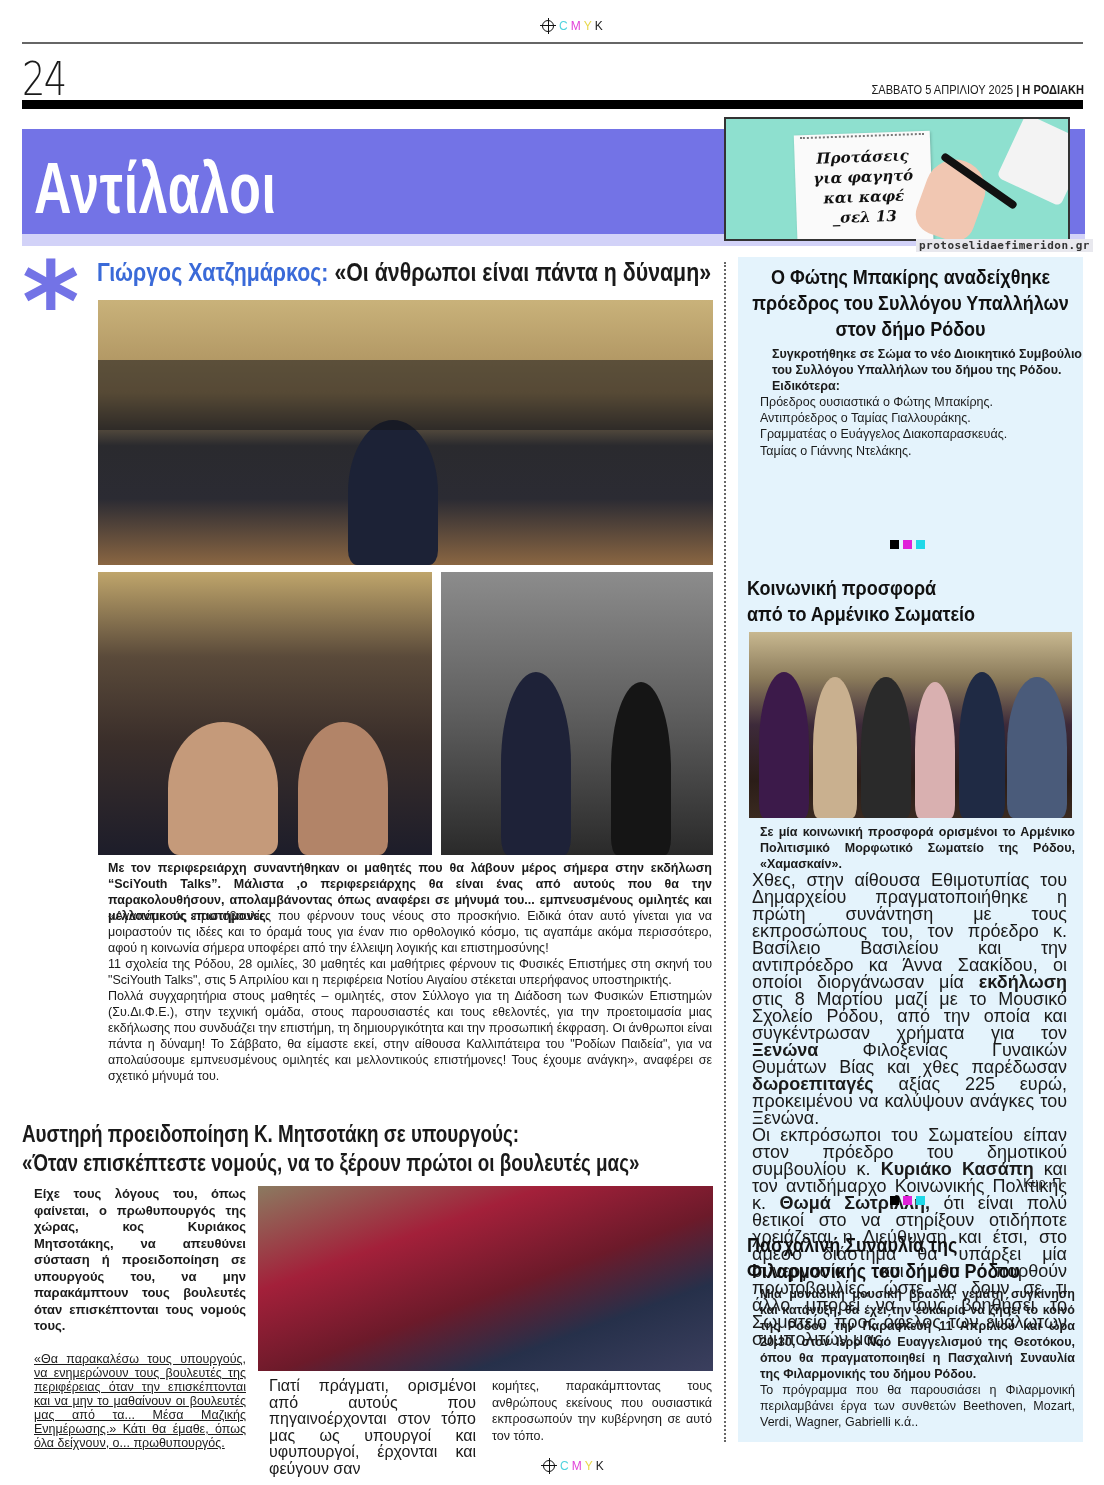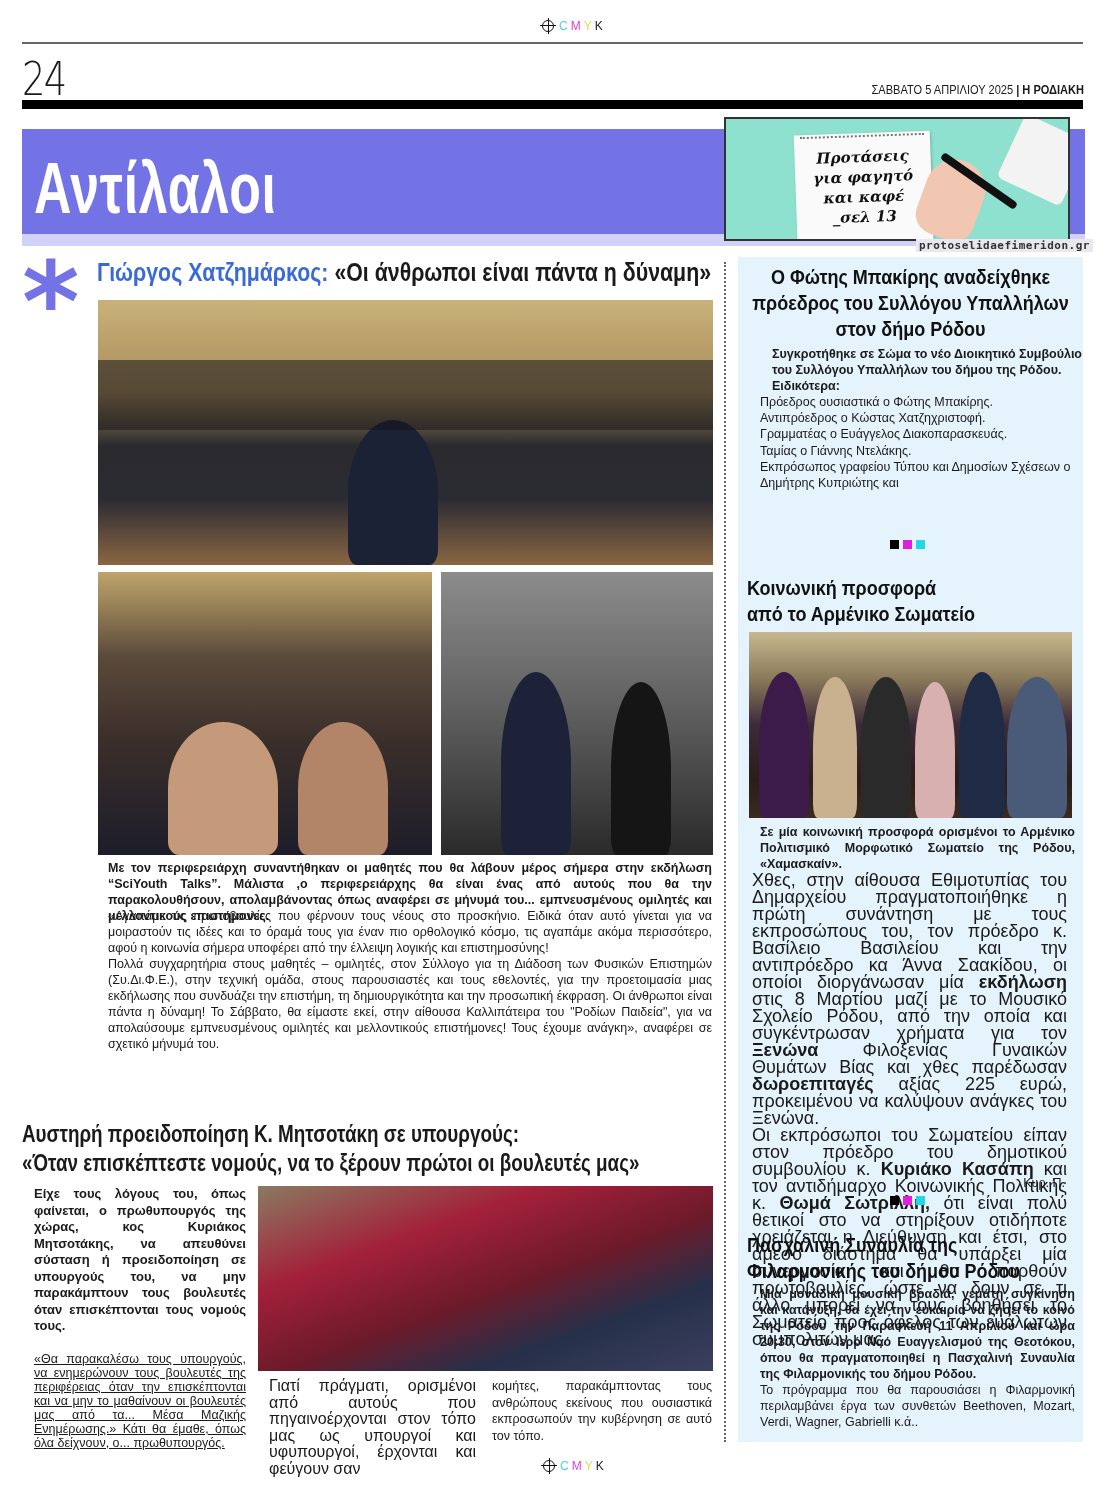--- a/index.html
+++ b/index.html
@@ -134,20 +134,21 @@
   <div class="ph-person" style="left:200px;top:150px;width:90px;height:133px;background:#b28468;"></div>
 </div>
 <div class="abs photo ph3">
   <div class="ph-person" style="left:60px;top:100px;width:70px;height:183px;background:#1e2238;"></div>
   <div class="ph-person" style="left:170px;top:110px;width:60px;height:173px;background:#151515;"></div>
 </div>
 
 <div class="abs caption-lead">Με τον περιφερειάρχη συναντήθηκαν οι μαθητές που θα λάβουν μέρος σήμερα στην εκδήλωση “SciYouth Talks”. Μάλιστα ,ο περιφερειάρχης θα είναι ένας από αυτούς που θα την παρακολουθήσουν, απολαμβάνοντας όπως αναφέρει σε μήνυμά του... εμπνευσμένους ομιλητές και μελλοντικούς επιστήμονες.</div>
 <div class="abs body1">
   <p>«Αγαπάμε τις πρωτοβουλίες που φέρνουν τους νέους στο προσκήνιο. Ειδικά όταν αυτό γίνεται για να μοιραστούν τις ιδέες και το όραμά τους για έναν πιο ορθολογικό κόσμο, τις αγαπάμε ακόμα περισσότερο, αφού η κοινωνία σήμερα υποφέρει από την έλλειψη λογικής και επιστημοσύνης!</p>
+  <p>11 σχολεία της Ρόδου, 28 ομιλίες, 30 μαθητές και μαθήτριες φέρνουν τις Φυσικές Επιστήμες στη σκηνή του "SciYouth Talks", στις 5 Απριλίου και η περιφέρεια Νοτίου Αιγαίου στέκεται υπερήφανος υποστηρικτής.</p>
   <p>Πολλά συγχαρητήρια στους μαθητές – ομιλητές, στον Σύλλογο για τη Διάδοση των Φυσικών Επιστημών (Συ.Δι.Φ.Ε.), στην τεχνική ομάδα, στους παρουσιαστές και τους εθελοντές, για την προετοιμασία μιας εκδήλωσης που συνδυάζει την επιστήμη, τη δημιουργικότητα και την προσωπική έκφραση. Οι άνθρωποι είναι πάντα η δύναμη! Το Σάββατο, θα είμαστε εκεί, στην αίθουσα Καλλιπάτειρα του "Ροδίων Παιδεία", για να απολαύσουμε εμπνευσμένους ομιλητές και μελλοντικούς επιστήμονες! Τους έχουμε ανάγκη», αναφέρει σε σχετικό μήνυμά του.</p>
 </div>
 
 <div class="abs dotted-divider"></div>
 
 <div class="abs story2-title">
   <div>Αυστηρή προειδοποίηση Κ. Μητσοτάκη σε υπουργούς:</div>
   <div>«Όταν επισκέπτεστε νομούς, να το ξέρουν πρώτοι οι βουλευτές μας»</div>
 </div>
 <div class="abs story2-lead">Είχε τους λόγους του, όπως φαίνεται, ο πρωθυπουργός της χώρας, κος Κυριάκος Μητσοτάκης, να απευθύνει σύσταση ή προειδοποίηση σε υπουργούς του, να μην παρακάμπτουν τους βουλευτές όταν επισκέπτονται τους νομούς τους.</div>
@@ -155,24 +156,23 @@
 <div class="abs photo ph4"></div>
 <div class="abs story2-col2">Γιατί πράγματι, ορισμένοι από αυτούς που πηγαινοέρχονται στον τόπο μας ως υπουργοί και υφυπουργοί, έρχονται και φεύγουν σαν</div>
 <div class="abs story2-col3">κομήτες, παρακάμπτοντας τους ανθρώπους εκείνους που ουσιαστικά εκπροσωπούν την κυβέρνηση σε αυτό τον τόπο.</div>
 
 <div class="abs sidebar"></div>
 
 <div class="abs sb-title sb1-title">Ο Φώτης Μπακίρης αναδείχθηκε πρόεδρος του Συλλόγου Υπαλλήλων στον δήμο Ρόδου</div>
 <div class="abs sb1-lead">Συγκροτήθηκε σε Σώμα το νέο Διοικητικό Συμβούλιο του Συλλόγου Υπαλλήλων του δήμου της Ρόδου. Ειδικότερα:</div>
 <div class="abs sb1-body">
   <div>Πρόεδρος ουσιαστικά ο  Φώτης Μπακίρης.</div>
-  <div>Αντιπρόεδρος ο Κώστας Χατζηχριστοφή.</div>
+  <div>Αντιπρόεδρος ο Ταμίας Γιαλλουράκης.</div>
   <div>Γραμματέας ο Ευάγγελος Διακοπαρασκευάς.</div>
   <div>Ταμίας ο Γιάννης Ντελάκης.</div>
-  <div>Εκπρόσωπος γραφείου Τύπου και Δημοσίων Σχέσεων ο Δημήτρης Κυπριώτης και</div>
 </div>
 <div class="abs squares sq1">
   <span class="sq-k"></span>
     <span class="sq-m"></span>
     <span class="sq-c"></span>
 </div>
 
 <div class="abs sb-title sb2-title">
   <div>Κοινωνική προσφορά</div>
   <div>από το Αρμένικο Σωματείο</div>

